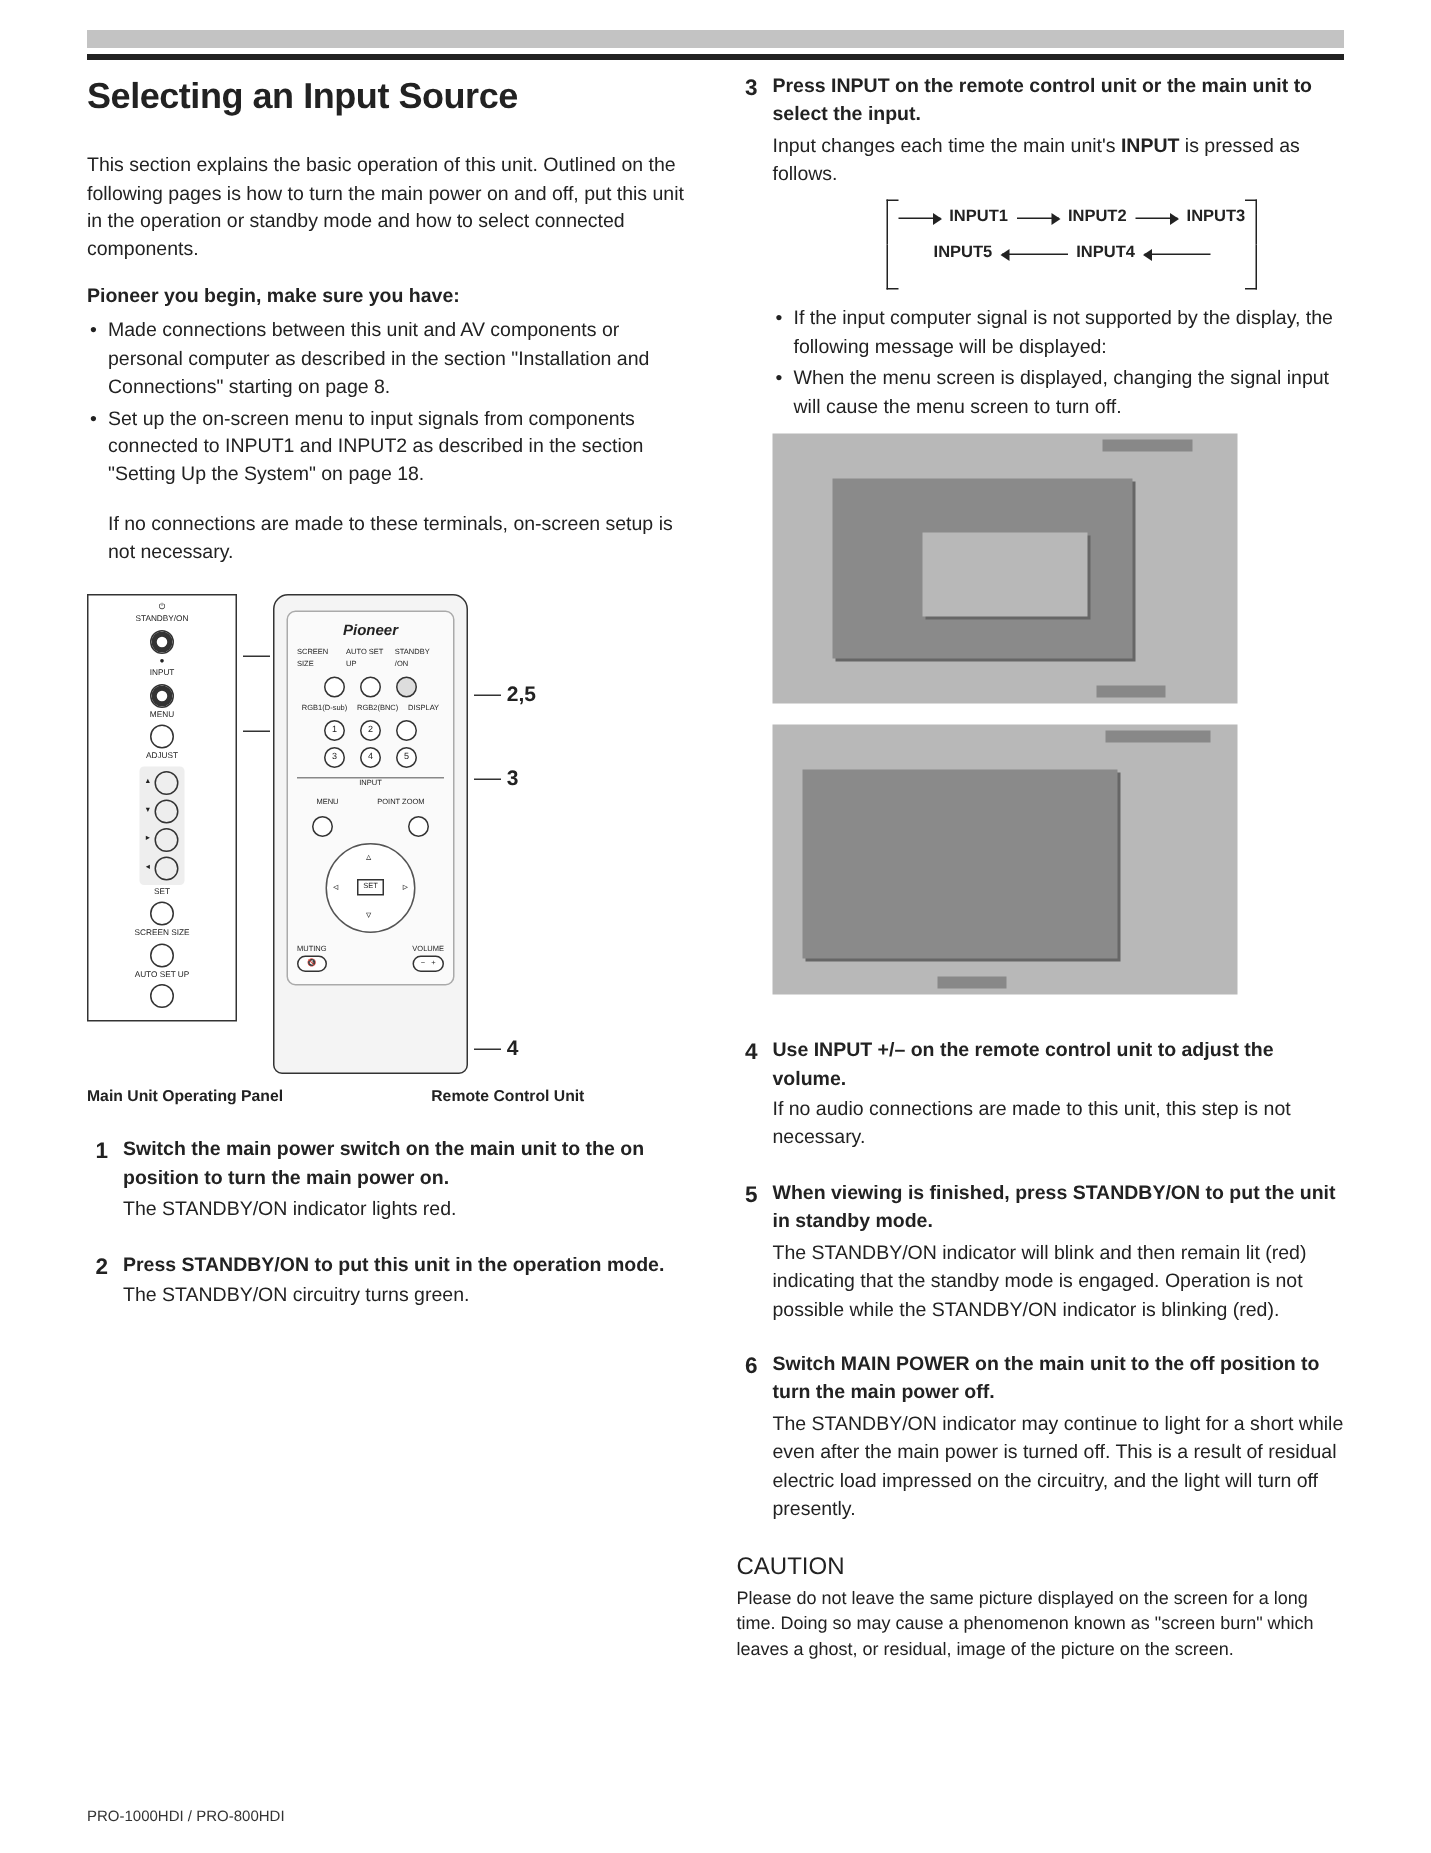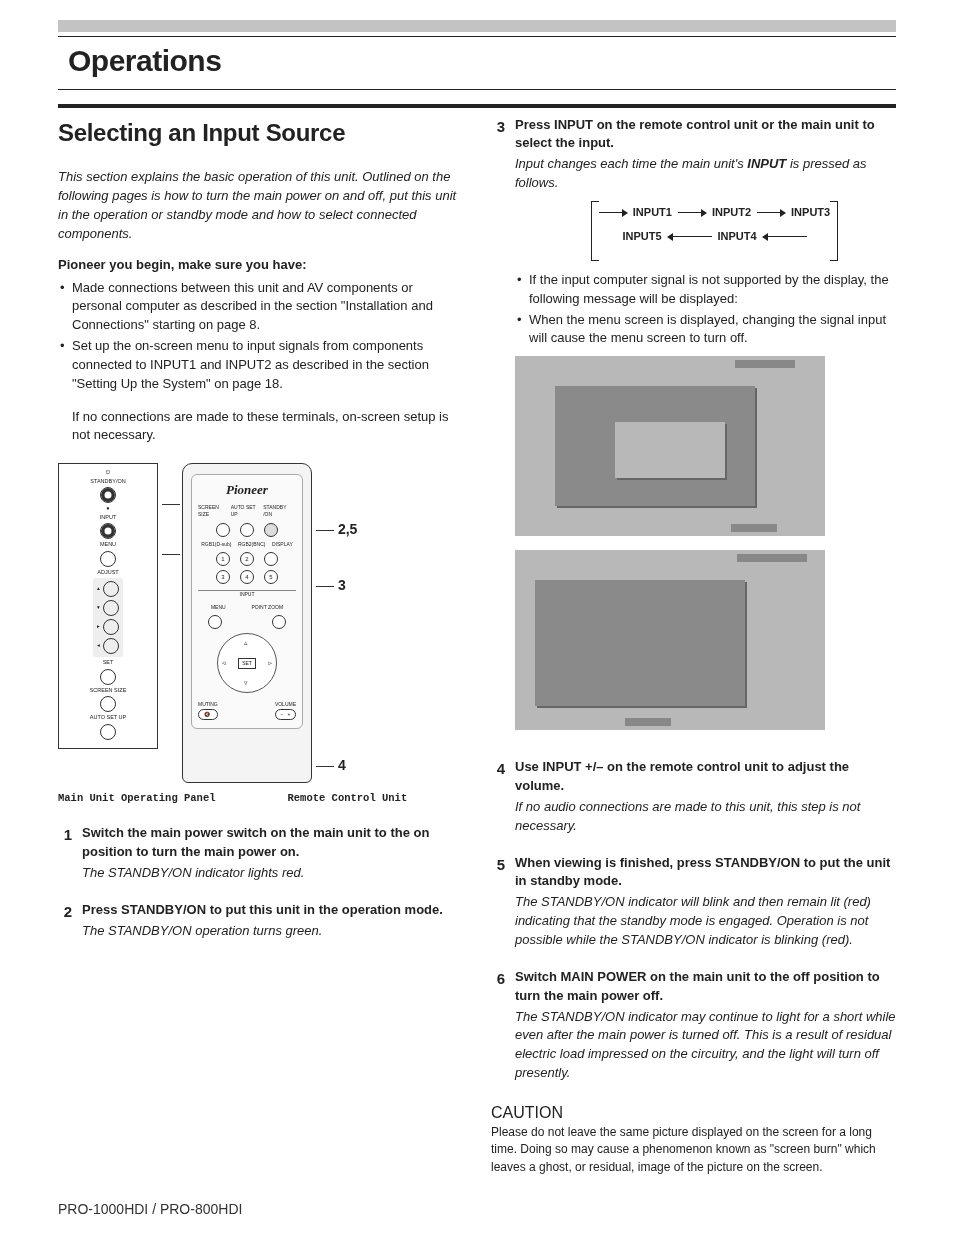--- a/index.html
+++ b/index.html
@@ -51,21 +51,21 @@
   .col {
     flex: 1;
     min-width: 0;
   }
   h2.section-title {
     font-size: 24px;
     font-weight: bold;
     margin: 0 0 18px 0;
     letter-spacing: -0.3px;
   }
-  p { margin: 0 0 12px 0; font-style: italic; }
+  p { margin: 0 0 12px 0; }
   .before-begin { font-weight: bold; margin-bottom: 4px; }
   ul.bullets {
     list-style: none;
     padding: 0;
     margin: 0 0 14px 0;
   }
   ul.bullets > li {
     position: relative;
     padding-left: 14px;
     margin-bottom: 2px;
@@ -150,21 +150,21 @@
     border:1px solid #555;
     border-radius:50%;
     display:flex; align-items:center; justify-content:center;
     position:relative;
     background:#fff;
   }
   .dpad .set { border:1px solid #333; padding:1px 3px; font-size:5px; background:#fff;}
   .dpad .tri { position:absolute; font-size:7px; color:#333;}
   .bottom-row { display:flex; justify-content:space-between; width:100%; align-items:center; margin-top:4px;}
   .pill { border:1px solid #333; border-radius:8px; padding:1px 4px; font-size:5px; background:#fff;}
-  .diagram-captions { display:flex; gap:24px; font-weight:bold; font-size:10.5px; margin-bottom:18px;font-family:Liberation Mono, monospace;}
+  .diagram-captions { display:flex; gap:24px; font-weight:bold; font-size:10.5px; margin-bottom:18px;}
   .diagram-captions > div { flex:1; }
 
   
   .step {
     display: flex;
     gap: 10px;
     margin-bottom: 14px;
     align-items: flex-start;
   }
   .step-num {
@@ -223,32 +223,29 @@
   .tv-mock.variant .bar-top { right:18px; width:70px;}
   .tv-mock.variant .bar-bot { left:110px; right:auto;}
 
   .caution-head { font-weight:normal; font-size:16px; margin-top:6px;}
   .caution-text { font-size:12px; line-height:1.45;}
 
   .footer {
     position: absolute;
     bottom: 16px;
     left: 58px;
-    font-size: 14px;
+    font-size: 10px;
     color:#333;
   }
 </style>
 </head>
 <body>
 
 <div class="page">
   <div class="gray-strip"></div>
-  <div class="chapter-band">
-    <h1>Operations</h1>
-  </div>
   <div class="heavy-rule"></div>
 
   <div class="columns">
 
     <div class="col">
       <h2 class="section-title">Selecting an Input Source</h2>
       <p>This section explains the basic operation of this unit. Outlined on the following pages is how to turn the main power on and off, put this unit in the operation or standby mode and how to select connected components.</p>
 
       <div class="before-begin">Pioneer you begin, make sure you have:</div>
       <ul class="bullets">
@@ -295,21 +292,21 @@
             <div class="plabel">AUTO SET UP</div>
             <div class="pbtn"></div>
           </div>
           <div class="callout" style="top:30px; left:104px;"><span class="callout-line" style="width:18px;"></span> <span>2,5</span></div>
           <div class="callout" style="top:80px; left:104px;"><span class="callout-line" style="width:18px;"></span> <span>3</span></div>
         </div>
 
         <div style="position:relative;">
           <div class="remote-box">
             <div class="remote-inner">
-              <div style="font-family:Liberation Serif, serif;font-style:italic;font-weight:bold;font-size:13px;">Pioneer</div>
+              <div style="font-family:Liberation Sans, sans-serif;font-style:italic;font-weight:bold;font-size:10px;">Pioneer</div>
               <div class="rlabel-row">
                 <span>SCREEN SIZE</span>
                 <span>AUTO SET UP</span>
                 <span>STANDBY /ON</span>
               </div>
               <div class="rrow">
                 <div class="rbtn"></div>
                 <div class="rbtn"></div>
                 <div class="rbtn" style="background:#ddd;"></div>
               </div>
@@ -371,21 +368,21 @@
         <div class="step-num">1</div>
         <div class="step-body">
           <div class="step-head">Switch the main power switch on the main unit to the on position to turn the main power on.</div>
           <p>The STANDBY/ON indicator lights red.</p>
         </div>
       </div>
       <div class="step">
         <div class="step-num">2</div>
         <div class="step-body">
           <div class="step-head">Press STANDBY/ON to put this unit in the operation mode.</div>
-          <p>The STANDBY/ON operation turns green.</p>
+          <p>The STANDBY/ON circuitry turns green.</p>
         </div>
       </div>
     </div>
 
     <div class="col">
       <div class="step">
         <div class="step-num">3</div>
         <div class="step-body">
           <div class="step-head">Press INPUT on the remote control unit or the main unit to select the input.</div>
           <p>

